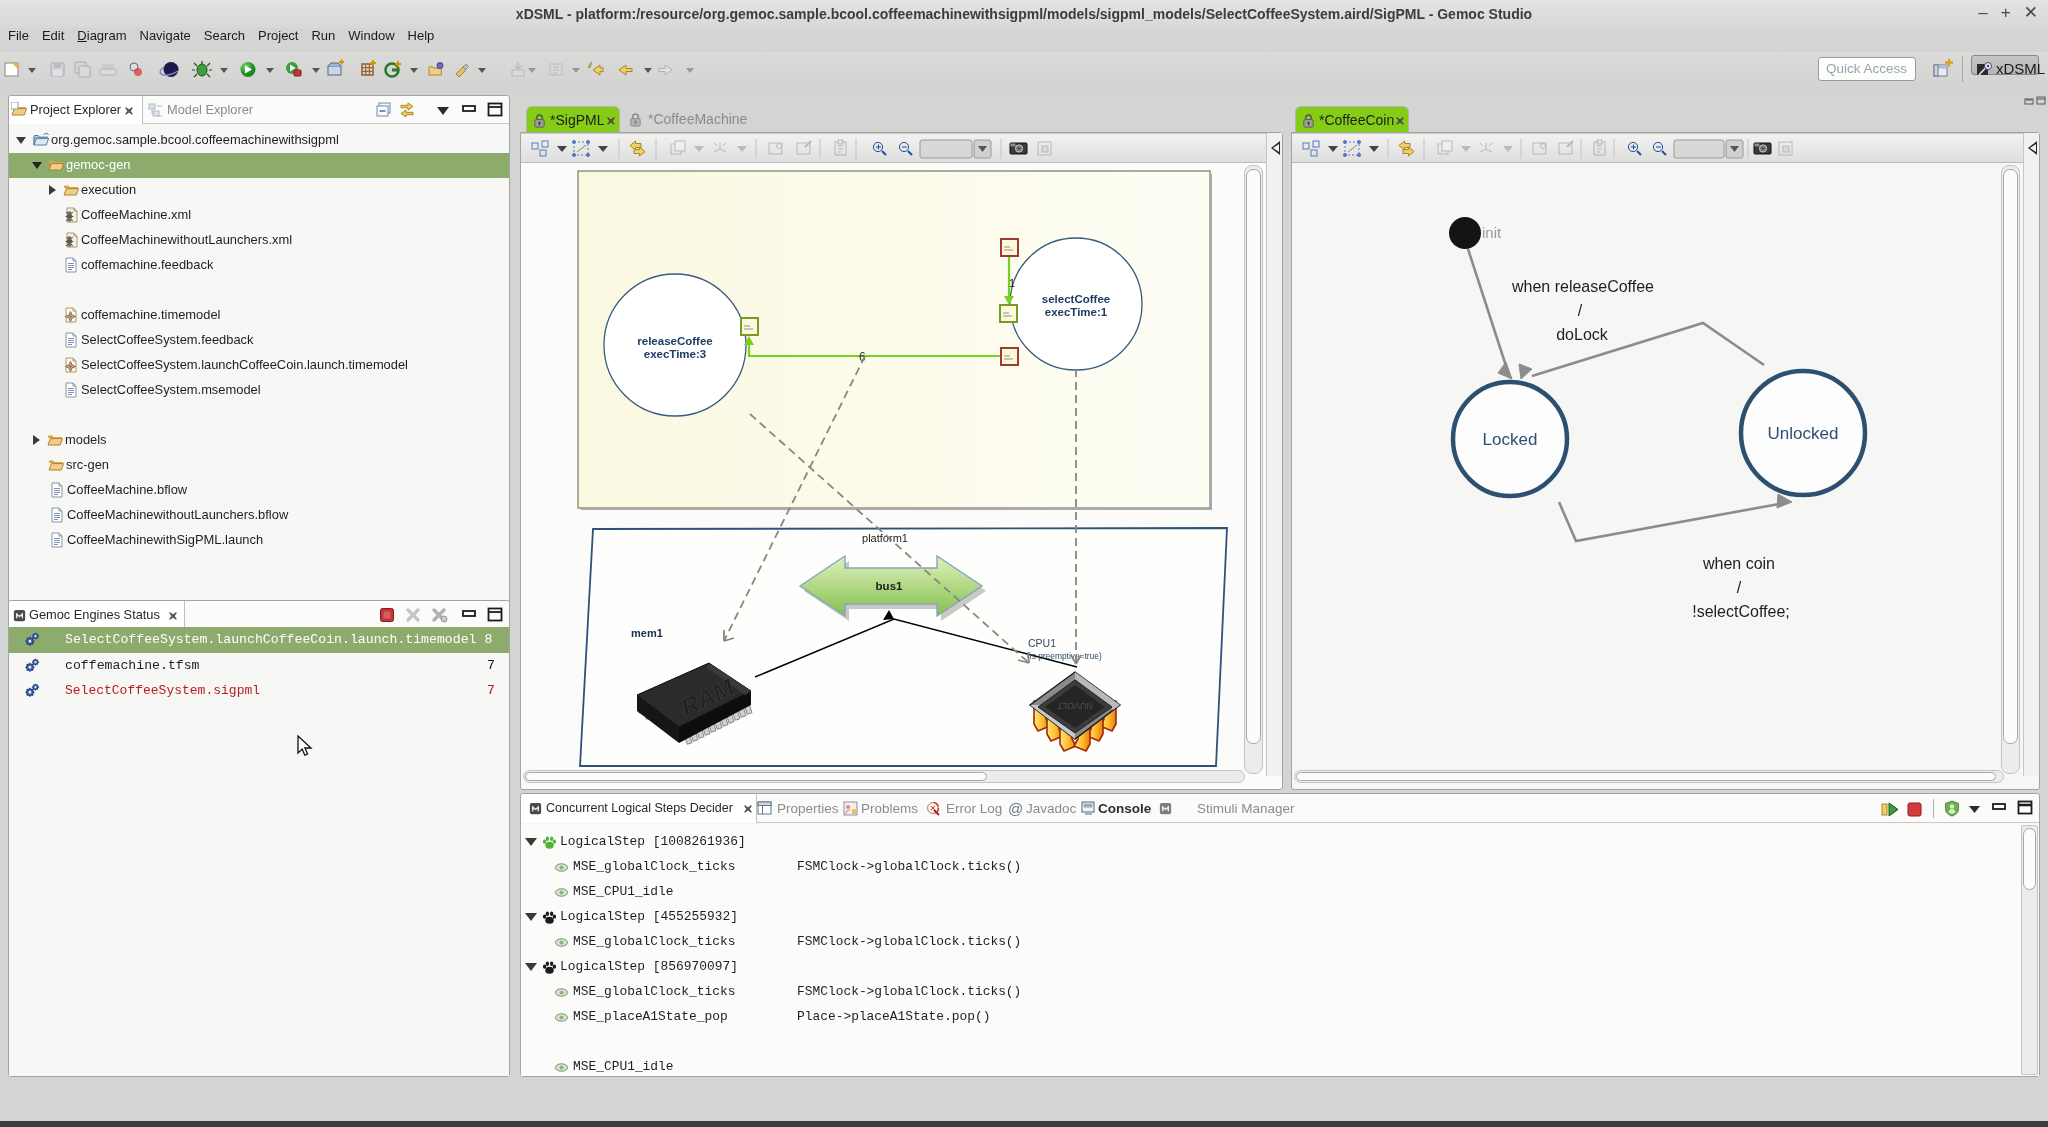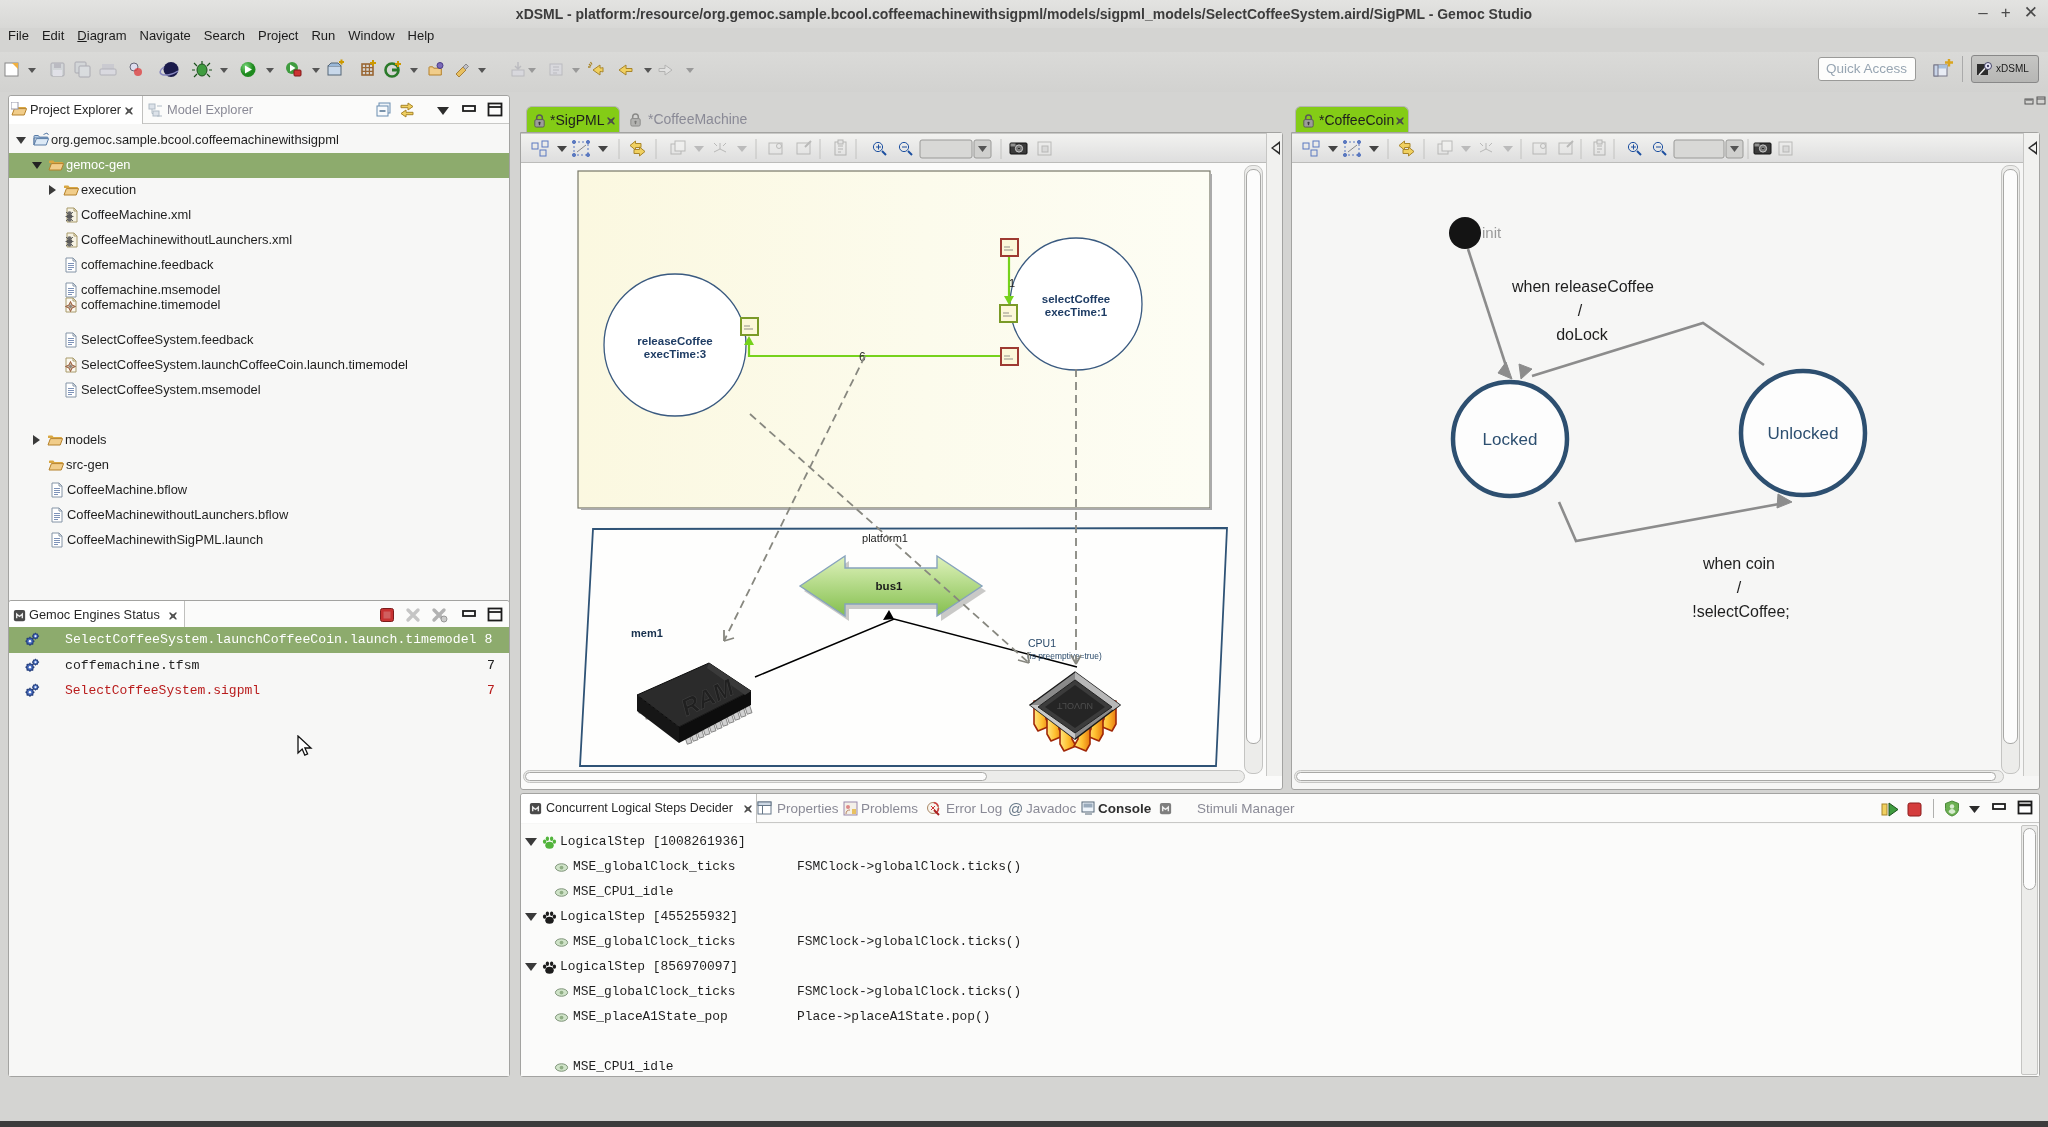--- a/index.html
+++ b/index.html
@@ -193,21 +193,21 @@
 </svg>
 
 <div style="position:absolute;left:1818px;top:5px;width:98px;height:24px;background:#fdfdfc;border:1px solid #9a9a98;border-radius:3px;color:#97a5b2;font-size:13.5px;line-height:22px;padding-left:7px">Quick Access</div>
 <svg width="22" height="20" style="position:absolute;left:1933px;top:7px">
       <rect x="1" y="6" width="13" height="11" fill="#e8ecf4" stroke="#778"></rect>
       <rect x="1" y="6" width="13" height="3.5" fill="#a8c0dc"></rect>
       <rect x="1" y="6" width="4" height="11" fill="#c8d4e8" stroke="#778"></rect>
       <path d="M12 3.5h8M16 -.5v8" stroke="#d9a520" stroke-width="2.4"></path>
     </svg>
 <div style="position:absolute;left:1962px;top:4px;width:1px;height:26px;background:#aaa"></div>
-<div style="position:absolute;left:1971px;top:3px;width:68px;height:28px;background:linear-gradient(#c6c6c4,#b6b6b4);border:1px solid #888;border-radius:3px;font-size:10px;color:#1a1a1a;line-height:26px"><svg width="17" height="17" style="position:absolute;left:4px;top:5px">
+<div style="position:absolute;left:1971px;top:3px;width:68px;height:20px;background:linear-gradient(#c6c6c4,#b6b6b4);border:1px solid #888;border-radius:3px;font-size:15px;color:#1a1a1a;line-height:26px"><svg width="17" height="17" style="position:absolute;left:4px;top:5px">
         <rect x="1" y="3" width="11" height="11" fill="#2c2c2c"></rect>
         <path d="M3 14 13 3" stroke="#eee" stroke-width="1.5"></path>
         <circle cx="12" cy="5" r="3.5" fill="#e8e8f8" stroke="#446"></circle>
         <circle cx="12" cy="5" r="1.2" fill="#446"></circle>
       </svg><span style="margin-left:24px">xDSML</span></div>
 </div>
 
 <div class="panel" id="pexp" style="left:8px;top:95px;width:502px;height:620px">
 <div class="phead">
 <div class="ptab" style="left:0;width:134px;font-size:12.8px"><svg width="16" height="16" style="position:absolute;left:2px;top:6px">
@@ -277,27 +277,21 @@
           <use href="#xmlf"></use>
         </svg>
         <span class="lbl" style="left:72px">CoffeeMachinewithoutLaunchers.xml</span>
       </div>
 <div class="trow" style="top:128px">
         <svg width="16" height="16" style="position:absolute;left:54px;top:4px">
           <use href="#doc"></use>
         </svg>
         <span class="lbl" style="left:72px">coffemachine.feedback</span>
       </div>
-<div class="trow" style="top:153px">
-        <svg width="16" height="16" style="position:absolute;left:54px;top:4px">
-          <use href="#doc"></use>
-        </svg>
-        <span class="lbl" style="left:72px">coffemachine.msemodel</span>
-      </div>
-<div class="trow" style="top:168px">
+<div class="trow" style="top:178px">
         <svg width="16" height="16" style="position:absolute;left:54px;top:4px">
           <use href="#timef"></use>
         </svg>
         <span class="lbl" style="left:72px">coffemachine.timemodel</span>
       </div>
 <div class="trow" style="top:203px">
         <svg width="16" height="16" style="position:absolute;left:54px;top:4px">
           <use href="#doc"></use>
         </svg>
         <span class="lbl" style="left:72px">SelectCoffeeSystem.feedback</span>

